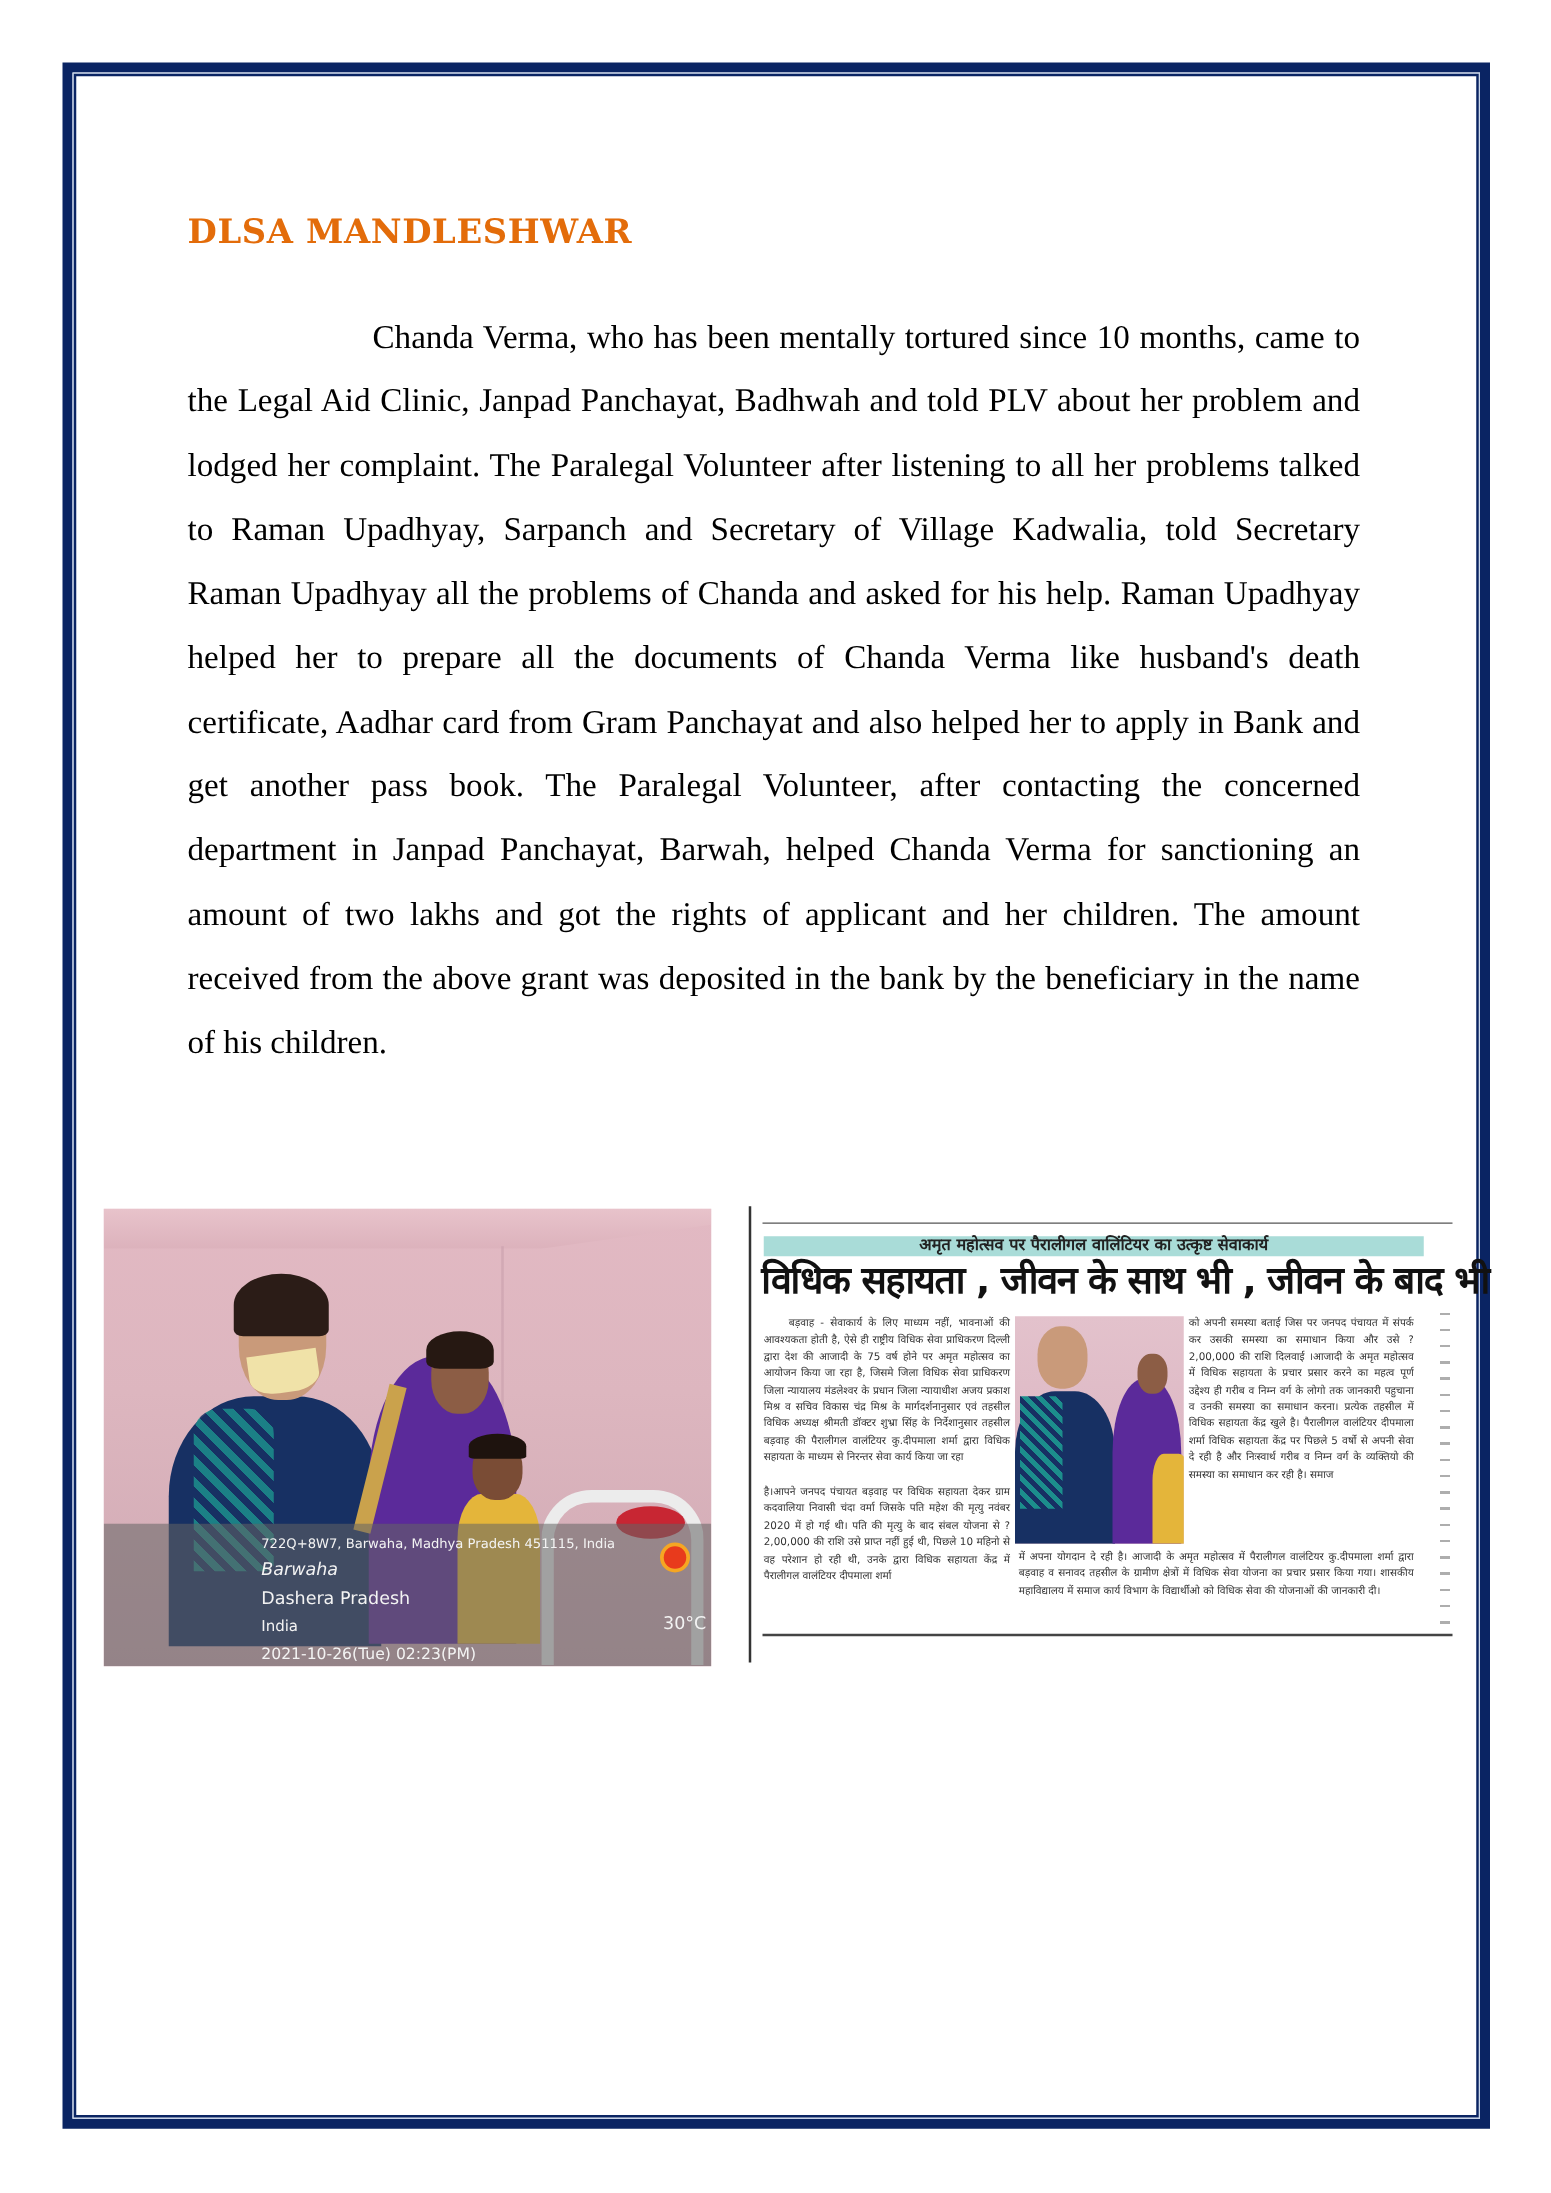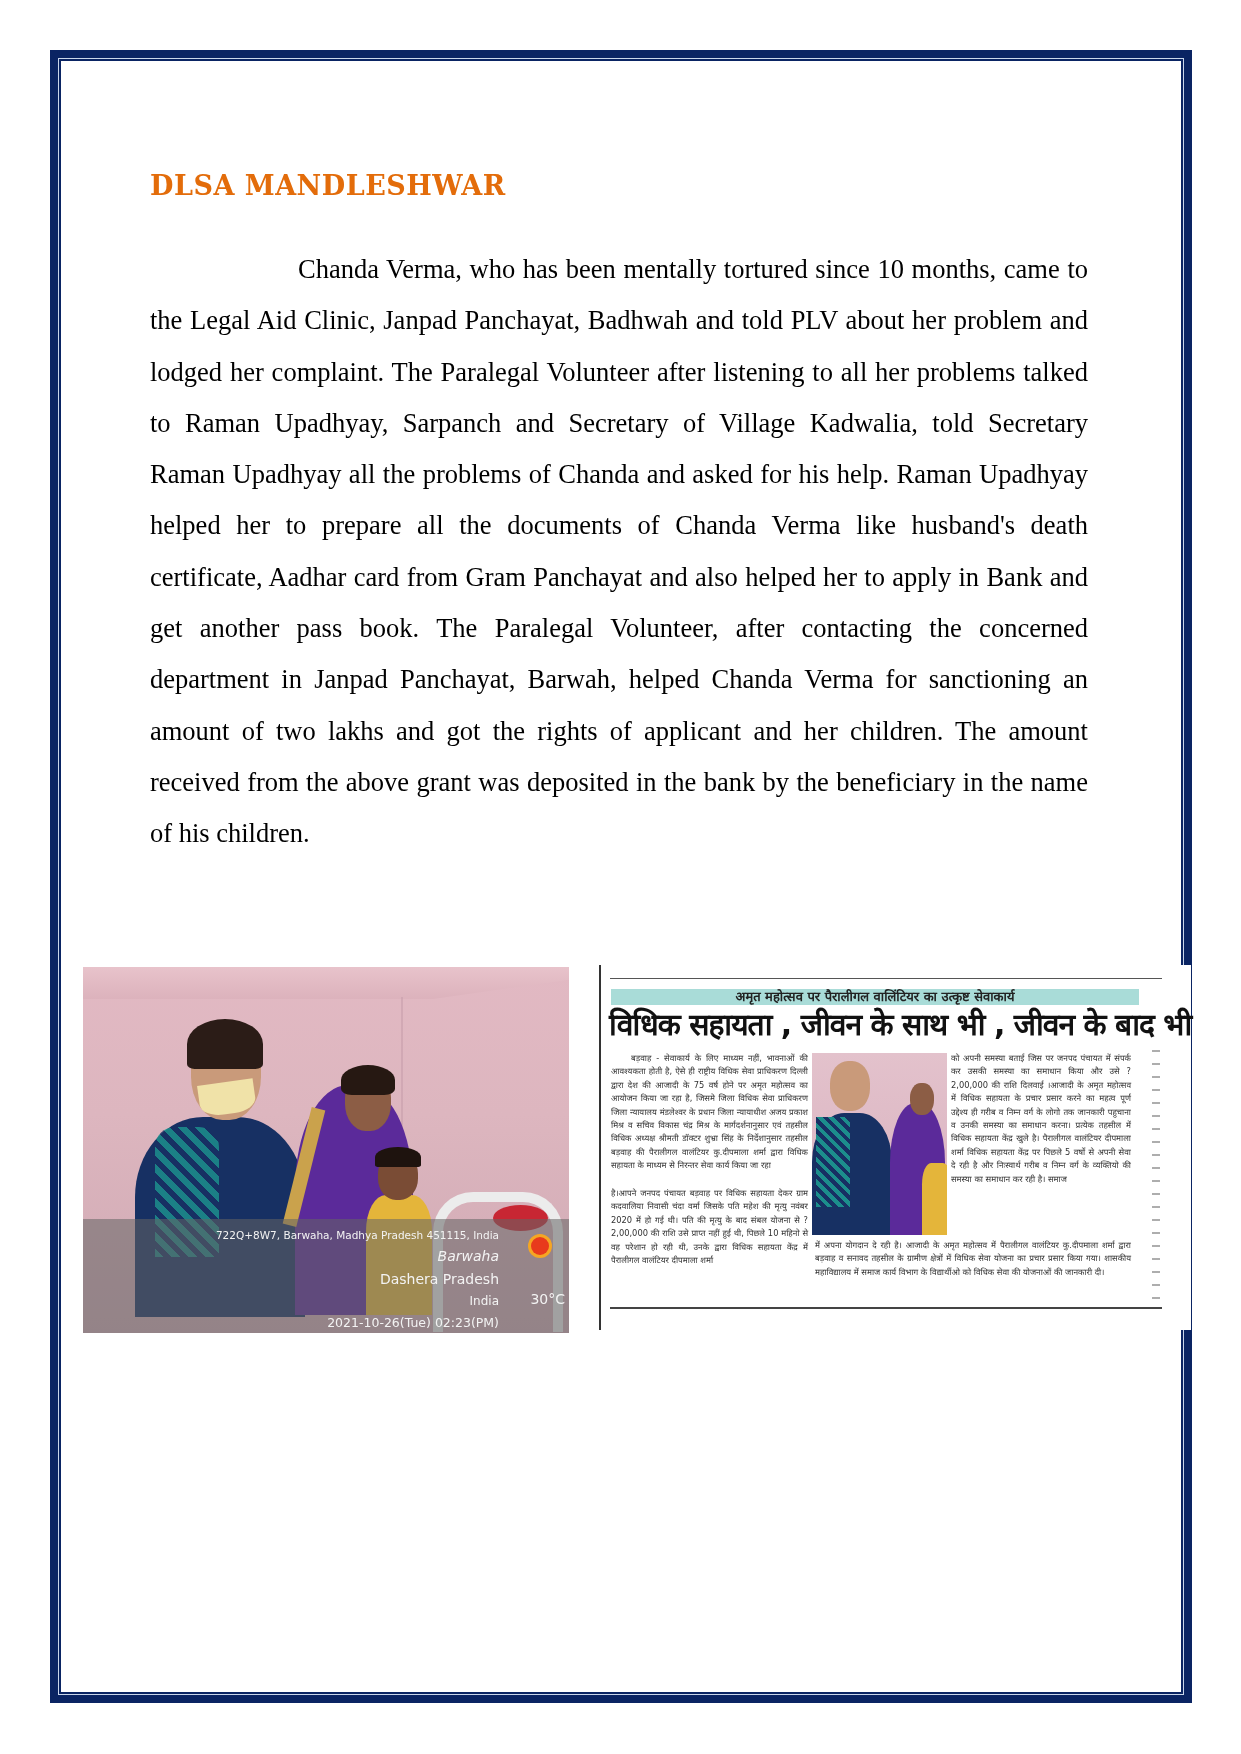--- a/index.html
+++ b/index.html
@@ -40,32 +40,32 @@
 
   .geo-overlay { position: absolute; left: 0; top: 252px; width: 486px; height: 114px; background: rgba(100,100,100,0.55); }
   .map-thumb { position: absolute; left: 0; top: 252px; width: 121px; height: 114px; background: #e6e4e0; overflow: hidden; }
   .map-road { position: absolute; left: 22px; top: -10px; width: 8px; height: 140px; background: #f3d77a; transform: rotate(-18deg); }
   .map-road2 { position: absolute; left: 0; top: 30px; width: 60px; height: 5px; background: #f3d77a; }
   .map-shade { position: absolute; left: 60px; top: 0; width: 61px; height: 114px; background: rgba(120,120,120,0.45); }
   .map-pin { position: absolute; left: 56px; top: 46px; width: 10px; height: 10px; border-radius: 50% 50% 50% 0; transform: rotate(-45deg); background: #d9343a; }
   .map-label { position: absolute; font-family: "DejaVu Sans", sans-serif; font-size: 5px; color: #555; }
   .map-google { position: absolute; left: 3px; bottom: 3px; font-family: "DejaVu Sans", sans-serif; font-size: 7px; color: #6a7fa8; }
 
-  .geo-text { position: absolute; font-family: "DejaVu Sans", sans-serif; color: #f3f3f3; text-align: right; }
+  .geo-text { position: absolute; font-family: "DejaVu Sans", sans-serif; color: #f3f3f3; text-align: left; }
   .geo-address { left: 126px; top: 262px; width: 290px; font-size: 10.5px; }
   .geo-city { left: 126px; top: 281px; width: 290px; font-size: 14px; font-style: italic; }
   .geo-state { left: 126px; top: 304px; width: 290px; font-size: 14px; }
   .geo-country { left: 126px; top: 327px; width: 290px; font-size: 12px; }
   .geo-datetime { left: 126px; top: 348px; width: 290px; font-size: 12.5px; }
   .sun-icon { position: absolute; left: 448px; top: 270px; width: 18px; height: 18px; border-radius: 50%; background: #e83a1c; box-shadow: 0 0 0 3px #f5a623; }
   .geo-temp-c { position: absolute; left: 430px; top: 324px; width: 52px; text-align: right; font-family: "DejaVu Sans", sans-serif; font-size: 14px; color: #f3f3f3; }
   .geo-temp-f { position: absolute; left: 430px; top: 344px; width: 52px; text-align: right; font-family: "DejaVu Sans", sans-serif; font-size: 15px; color: #f3f3f3; margin-top: 20px; }
 
   
-  .clip { position: absolute; left: 599px; top: 965px; width: 563px; height: 365px; background: #fff; padding-left: 29px; }
+  .clip { position: absolute; left: 599px; top: 965px; width: 563px; height: 365px; background: #fff; }
   .clip-leftrule { position: absolute; left: 0; top: 0; width: 2px; height: 365px; background: #333; }
   .clip-toprule { position: absolute; left: 11px; top: 13px; width: 552px; height: 1px; background: #555; }
   .clip-kicker { position: absolute; left: 12px; top: 24px; width: 528px; height: 16px; background: #a9dcd8;
     font-family: "DejaVu Sans", sans-serif; font-weight: bold; font-size: 13px; line-height: 16px; text-align: center; color: #222; }
   .clip-headline { position: absolute; left: 10px; top: 40px; width: 540px; font-family: "DejaVu Sans", sans-serif; font-weight: bold;
     font-size: 30px; line-height: 40px; color: #111; letter-spacing: -1px; white-space: nowrap; }
   .clip-col { position: absolute; font-family: "DejaVu Sans", sans-serif; font-size: 8.3px; line-height: 13.4px; color: #333; text-align: justify; }
   .clip-col1 { left: 12px; top: 87px; width: 197px; text-indent: 20px; }
   .clip-col2 { left: 352px; top: 87px; width: 180px; }
   .clip-col3 { left: 12px; top: 222px; width: 197px; }

